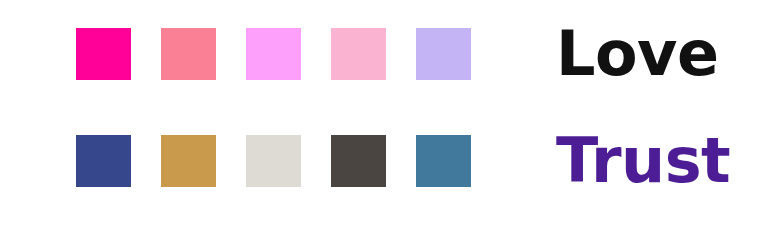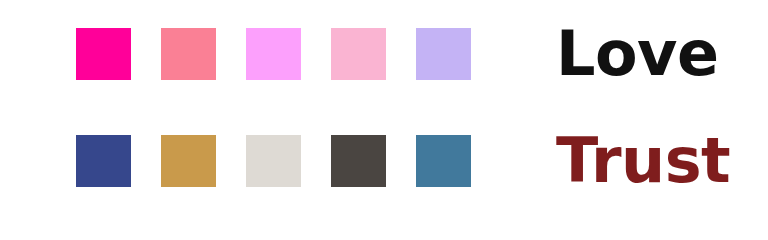--- a/index.html
+++ b/index.html
@@ -86,16 +86,16 @@
   </div>
 
   <div class="palette-row palette-row-trust">
     <div class="swatch-strip">
       <span class="swatch" style="background-color: rgb(54, 71, 140);"></span>
       <span class="swatch" style="background-color: rgb(201, 154, 75);"></span>
       <span class="swatch" style="background-color: rgb(222, 218, 212);"></span>
       <span class="swatch" style="background-color: rgb(74, 69, 65);"></span>
       <span class="swatch" style="background-color: rgb(65, 121, 156);"></span>
     </div>
-    <div class="row-label" style="color: #7f1d1d;">Trust</div>
+    <div class="row-label" style="color: #4c1d95;">Trust</div>
   </div>
 
 </div>
 
 </body></html>

